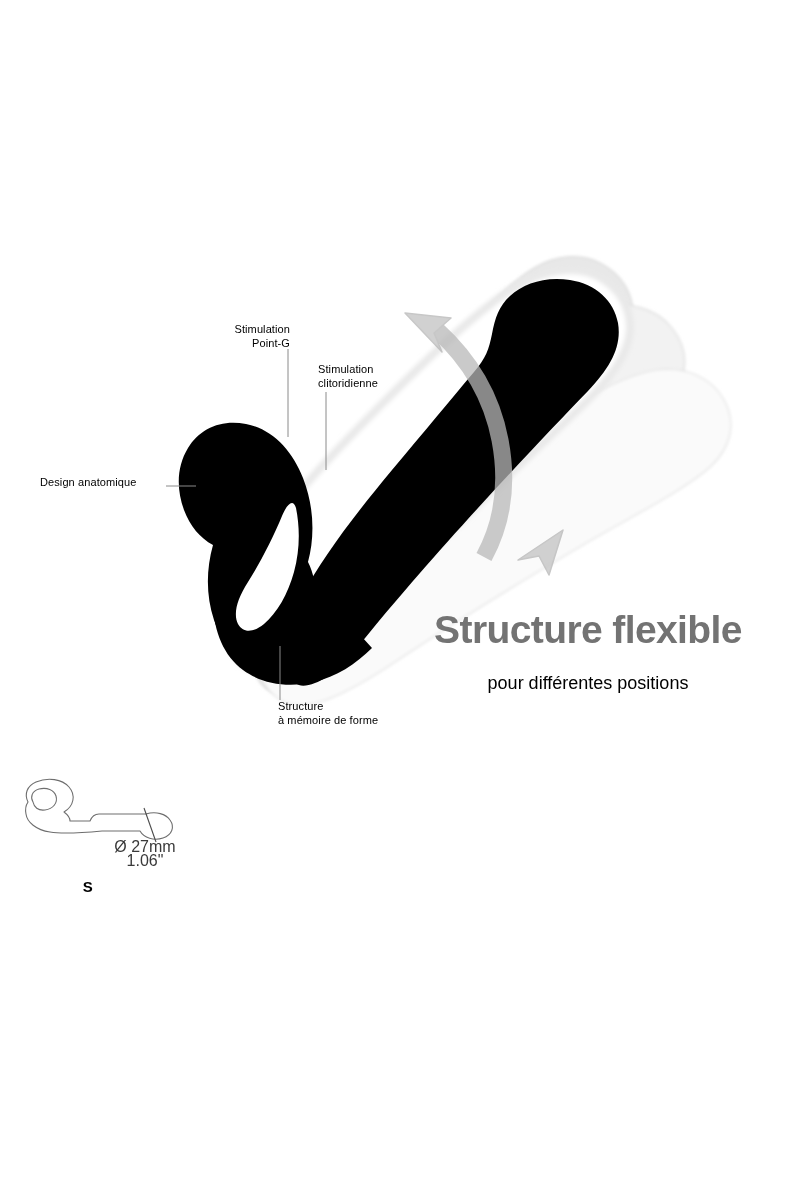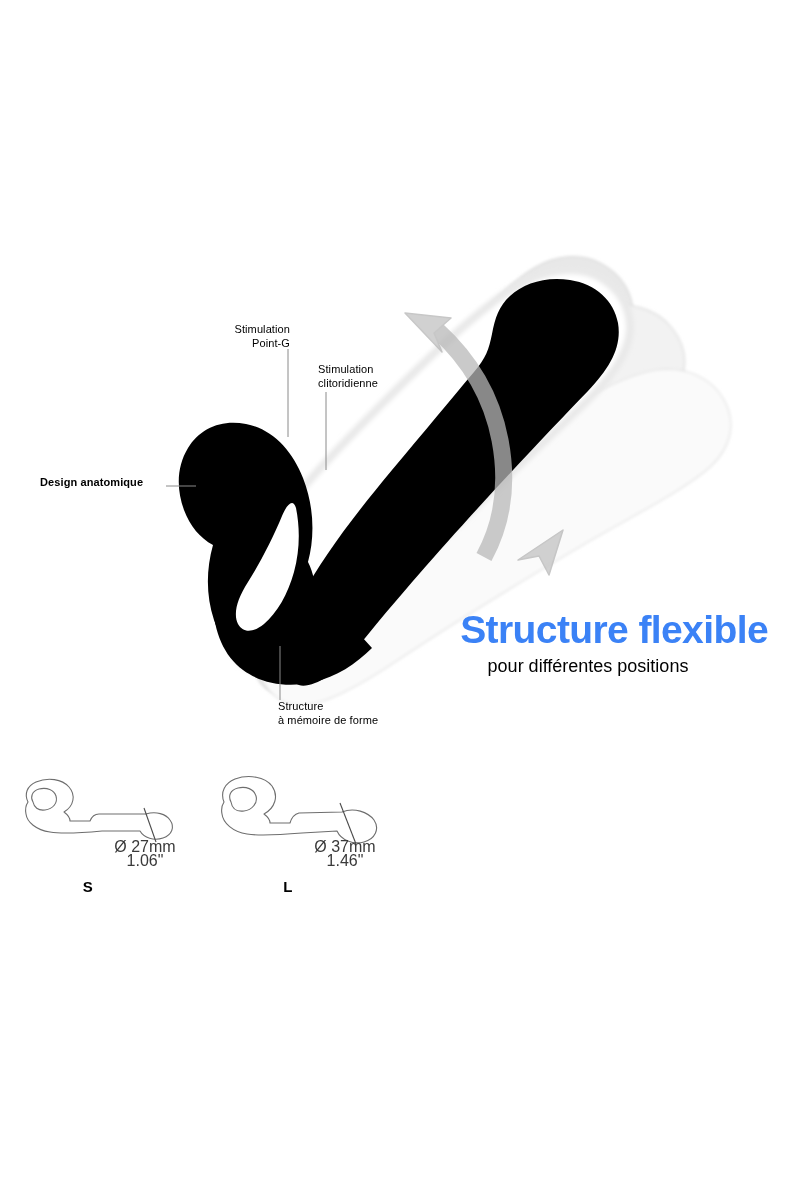--- a/index.html
+++ b/index.html
@@ -42,47 +42,46 @@
     line-height: 13.5px;
     color: #000000;
     letter-spacing: 0.1px;
     white-space: pre-line;
   }
   .callout.right  { text-align: right; }
   .callout.left   { text-align: left; }
 
   #callout-gspot       { left: 150px;  top: 323px; width: 140px; }
   #callout-clitoral    { left: 318px;  top: 363px; width: 150px; }
-  #callout-anatomic    { left: 40px;   top: 476px; width: 120px; font-weight: bold; }
+  #callout-anatomic    { left: 40px;   top: 476px; width: 120px; }
   #callout-junction    { left: 278px;  top: 700px; width: 170px; }
 
   
   .headline-block {
     position: absolute;
     left: 408px;
     top: 608px;
     width: 360px;
     text-align: center;
   }
   .headline {
     font-size: 39px;
     font-weight: bold;
     letter-spacing: -0.6px;
     line-height: 44px;
-    color: #3b82f6;
+    color: #737373;
     margin: 0;
     white-space: nowrap;
-    text-align: right;
   }
   .subheadline {
     font-size: 18px;
     font-weight: normal;
     line-height: 22px;
     color: #000000;
-    margin: 3px 0 0 0;
+    margin: 20px 0 0 0;
     white-space: nowrap;
   }
 
   
   .size-row {
     position: absolute;
     left: 0;
     top: 770px;
     width: 800px;
     height: 140px;
@@ -305,51 +304,17 @@
         </svg>
       </div>
       <div class="size-dims">
         <div>Ø 27mm</div>
         <div>1.06"</div>
       </div>
       <div class="size-letter">S</div>
     </div>
 
 
-    <div class="size-cell">
-      <div class="size-figure">
-        <svg width="190" height="80" viewBox="0 0 190 80" xmlns="http://www.w3.org/2000/svg">
-          <g fill="none" stroke="#6e6e6e" stroke-width="1.1" stroke-linejoin="round">
-            <path d="M18 32
-                     C 14 22, 19 13, 29 9
-                     C 43 4, 59 7, 66 16
-                     C 73 26, 69 38, 58 44
-                     C 62 47, 64 50, 64 53
-                     L 84 53
-                     C 86 46, 89 44, 93 43
-                     L 136 42
-                     C 148 37, 162 42, 168 50
-                     C 174 59, 169 69, 158 72
-                     C 147 75, 135 70, 131 61
-                     L 96 63
-                     C 72 65, 53 66, 41 64
-                     C 27 62, 17 53, 16 44
-                     C 15 39, 16 35, 18 32 Z"></path>
-            <path d="M25 32
-                     C 22 26, 24 20, 32 18
-                     C 40 16, 48 19, 50 26
-                     C 52 33, 46 40, 38 41
-                     C 30 42, 26 38, 25 32 Z"></path>
-          </g>
-          <line x1="134" y1="33" x2="150" y2="74" stroke="#4a4a4a" stroke-width="1.1"></line>
-        </svg>
-      </div>
-      <div class="size-dims">
-        <div>Ø 37mm</div>
-        <div>1.46"</div>
-      </div>
-      <div class="size-letter">L</div>
-    </div>
 
 
   </div>
 
 </div>
 
 </body></html>

